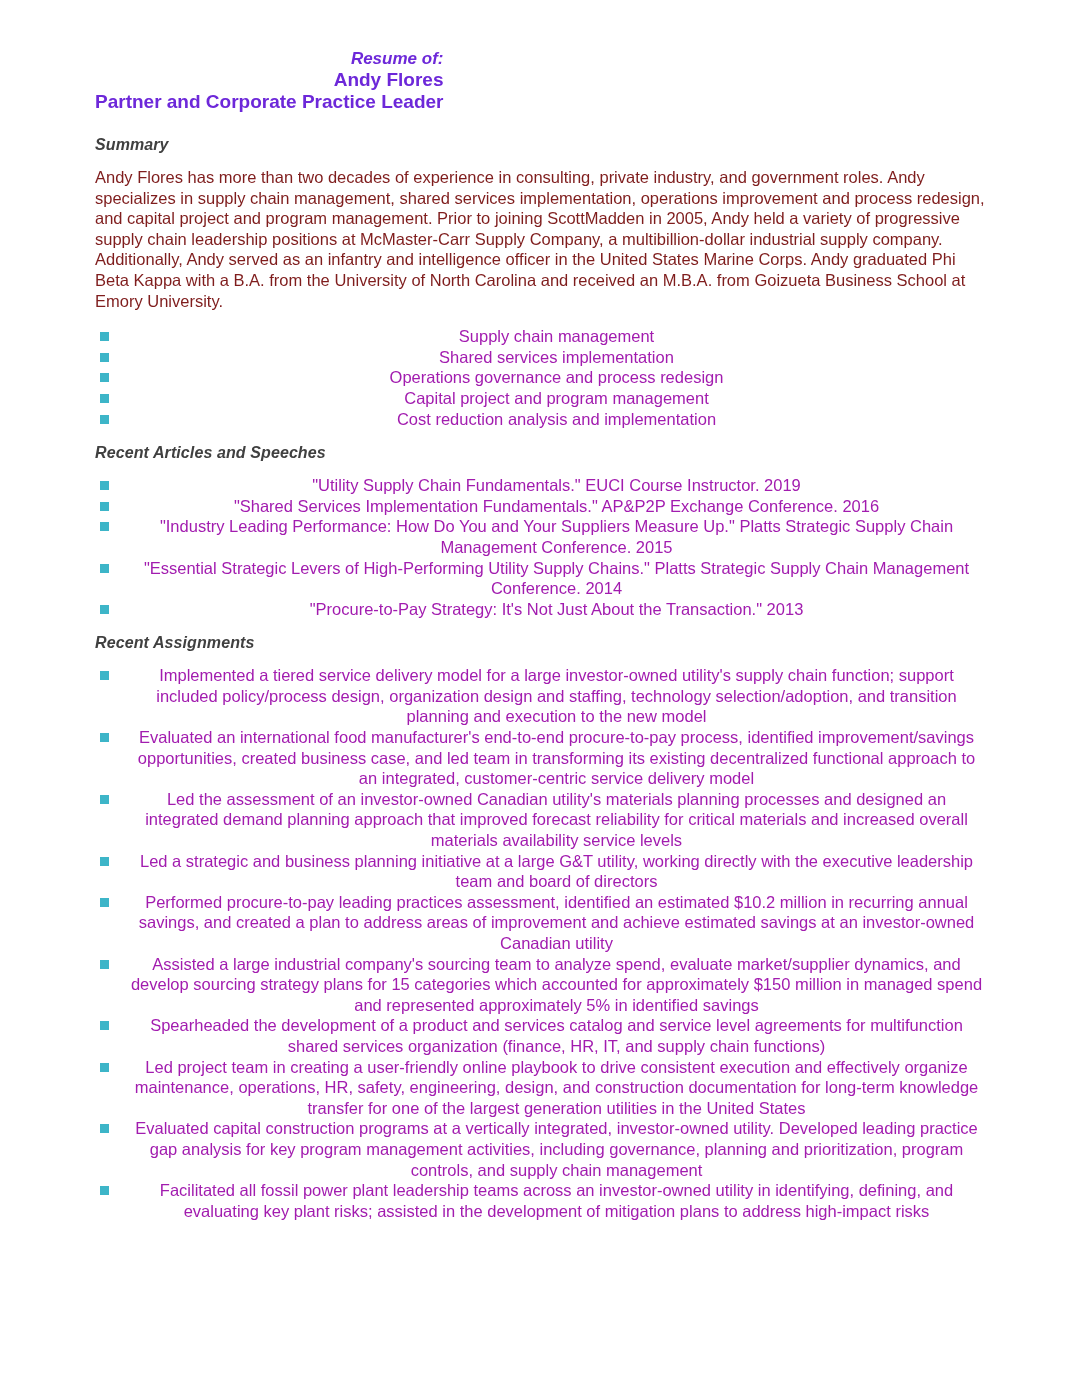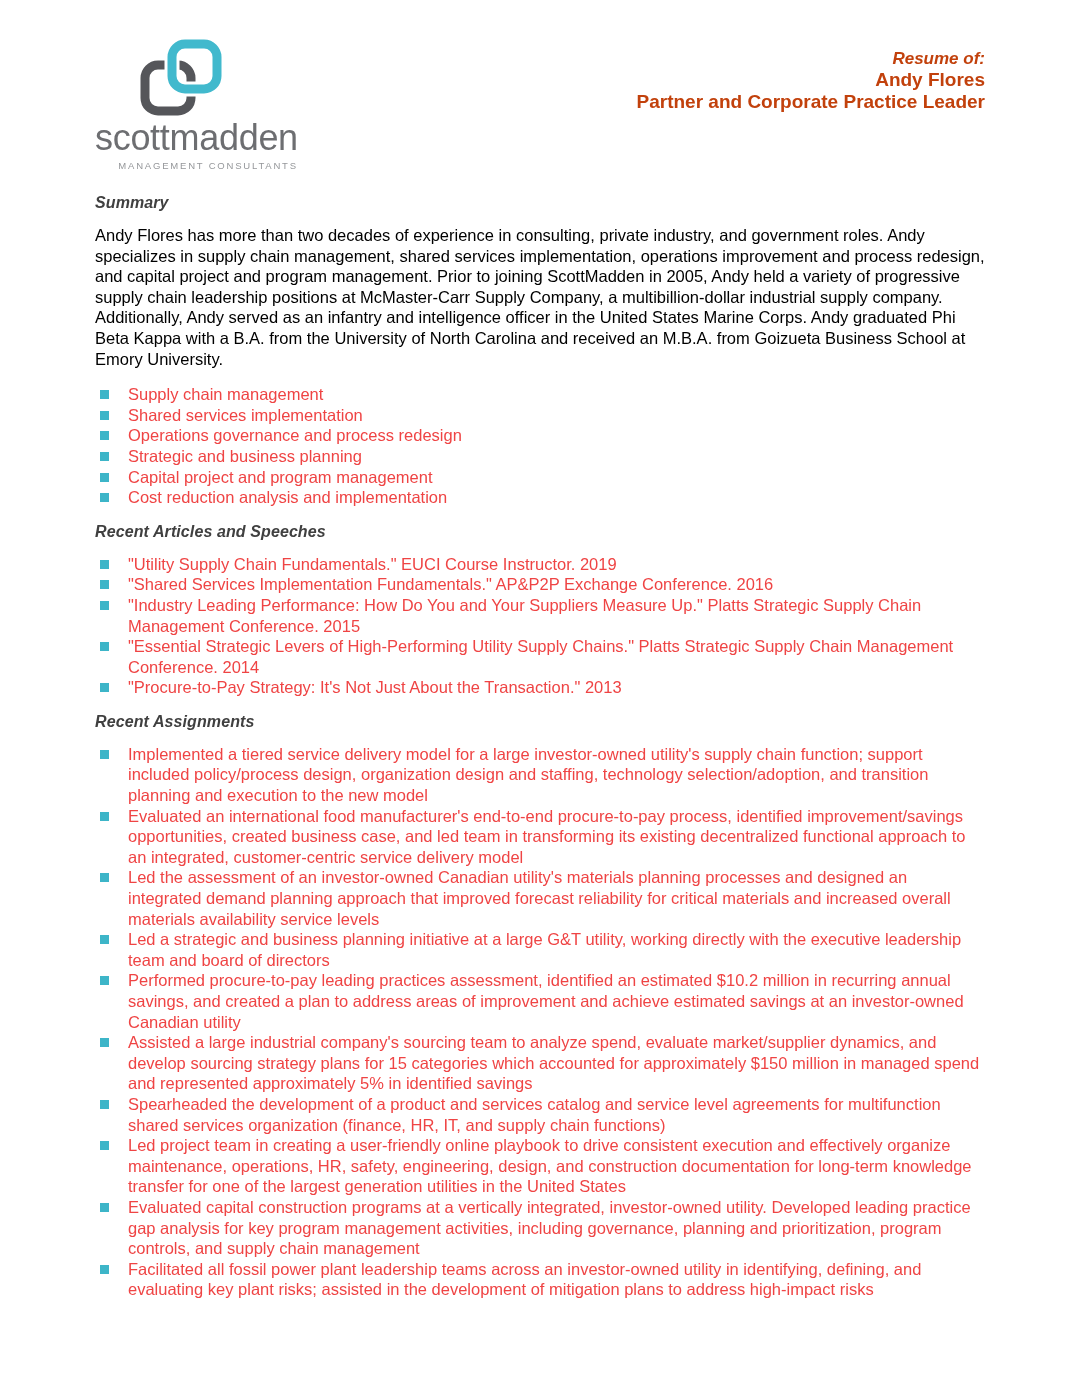--- a/index.html
+++ b/index.html
@@ -18,64 +18,55 @@
   .logo { display:inline-block; }
   .logo-icon { display:block; margin-left:44px; }
   .brand {
     font-size:36px; line-height:1; font-weight:400;
     color:#6d6e71; letter-spacing:-0.3px; margin-top:2px;
   }
   .tagline {
     font-size:9.5px; color:#95979a; letter-spacing:1.8px;
     text-align:right; margin-top:4px; white-space:nowrap;
   }
-  .resume-head { text-align:right; padding-top:10px; color:#c2410c; }
+  .resume-head { text-align:right; padding-top:10px; color:#6d28d9; }
   .resume-of { font-style:italic; font-weight:bold; font-size:17px; line-height:21px; }
   .person-name { font-weight:bold; font-size:19px; line-height:22px; }
   .person-title { font-weight:bold; font-size:19px; line-height:22px; }
 
   
   .content { margin-top:23px; }
   section { margin-top:15px; }
   section:first-child { margin-top:0; }
   h2.sec {
     font-size:16px; font-style:italic; font-weight:bold;
     color:#404040; letter-spacing:0.1px;
   }
   p.body {
     font-size:16.5px; line-height:20.6px;
-    margin-top:13px; color:#000000;
+    margin-top:13px; color:#7f1d1d;
   }
   ul.blist { list-style:none; margin-top:13px; }
   ul.blist li {
     position:relative; padding-left:33px;
-    font-size:16.5px; line-height:20.6px; color:#ef4444;
+    font-size:16.5px; line-height:20.6px; color:#a21caf;text-align:center;
   }
   ul.blist li .sq {
     position:absolute; left:5px; top:6px;
     width:9px; height:9px;
     background:var(--accent, #3db5c8);
   }
 </style>
 </head>
 <body>
 
 <div class="page">
 
   <div class="top">
 
-    <div class="logo">
-      <svg class="logo-icon" width="84" height="80" viewBox="0 0 84 80" aria-hidden="true">
-        <rect x="6" y="27" width="46" height="46" rx="13" fill="none" stroke="#55565a" stroke-width="9"></rect>
-        <rect x="33" y="6" width="45" height="45" rx="13" fill="none" stroke="#ffffff" stroke-width="15"></rect>
-        <rect x="33" y="6" width="45" height="45" rx="13" fill="none" stroke="#41b9cd" stroke-width="9"></rect>
-      </svg>
-      <div class="brand">scottmadden</div>
-      <div class="tagline">MANAGEMENT CONSULTANTS</div>
-    </div>
 
     <div class="resume-head">
       <div class="resume-of">Resume of:</div>
       <div class="person-name">Andy Flores</div>
       <div class="person-title">Partner and Corporate Practice Leader</div>
     </div>
 
   </div>
 
   <div class="content">
@@ -92,24 +83,20 @@
           <span class="sq"></span>
           <span>Supply chain management</span>
         </li>
           <li>
           <span class="sq"></span>
           <span>Shared services implementation</span>
         </li>
           <li>
           <span class="sq"></span>
           <span>Operations governance and process redesign</span>
-        </li>
-          <li>
-          <span class="sq"></span>
-          <span>Strategic and business planning</span>
         </li>
           <li>
           <span class="sq"></span>
           <span>Capital project and program management</span>
         </li>
           <li>
           <span class="sq"></span>
           <span>Cost reduction analysis and implementation</span>
         </li>
         </ul>

